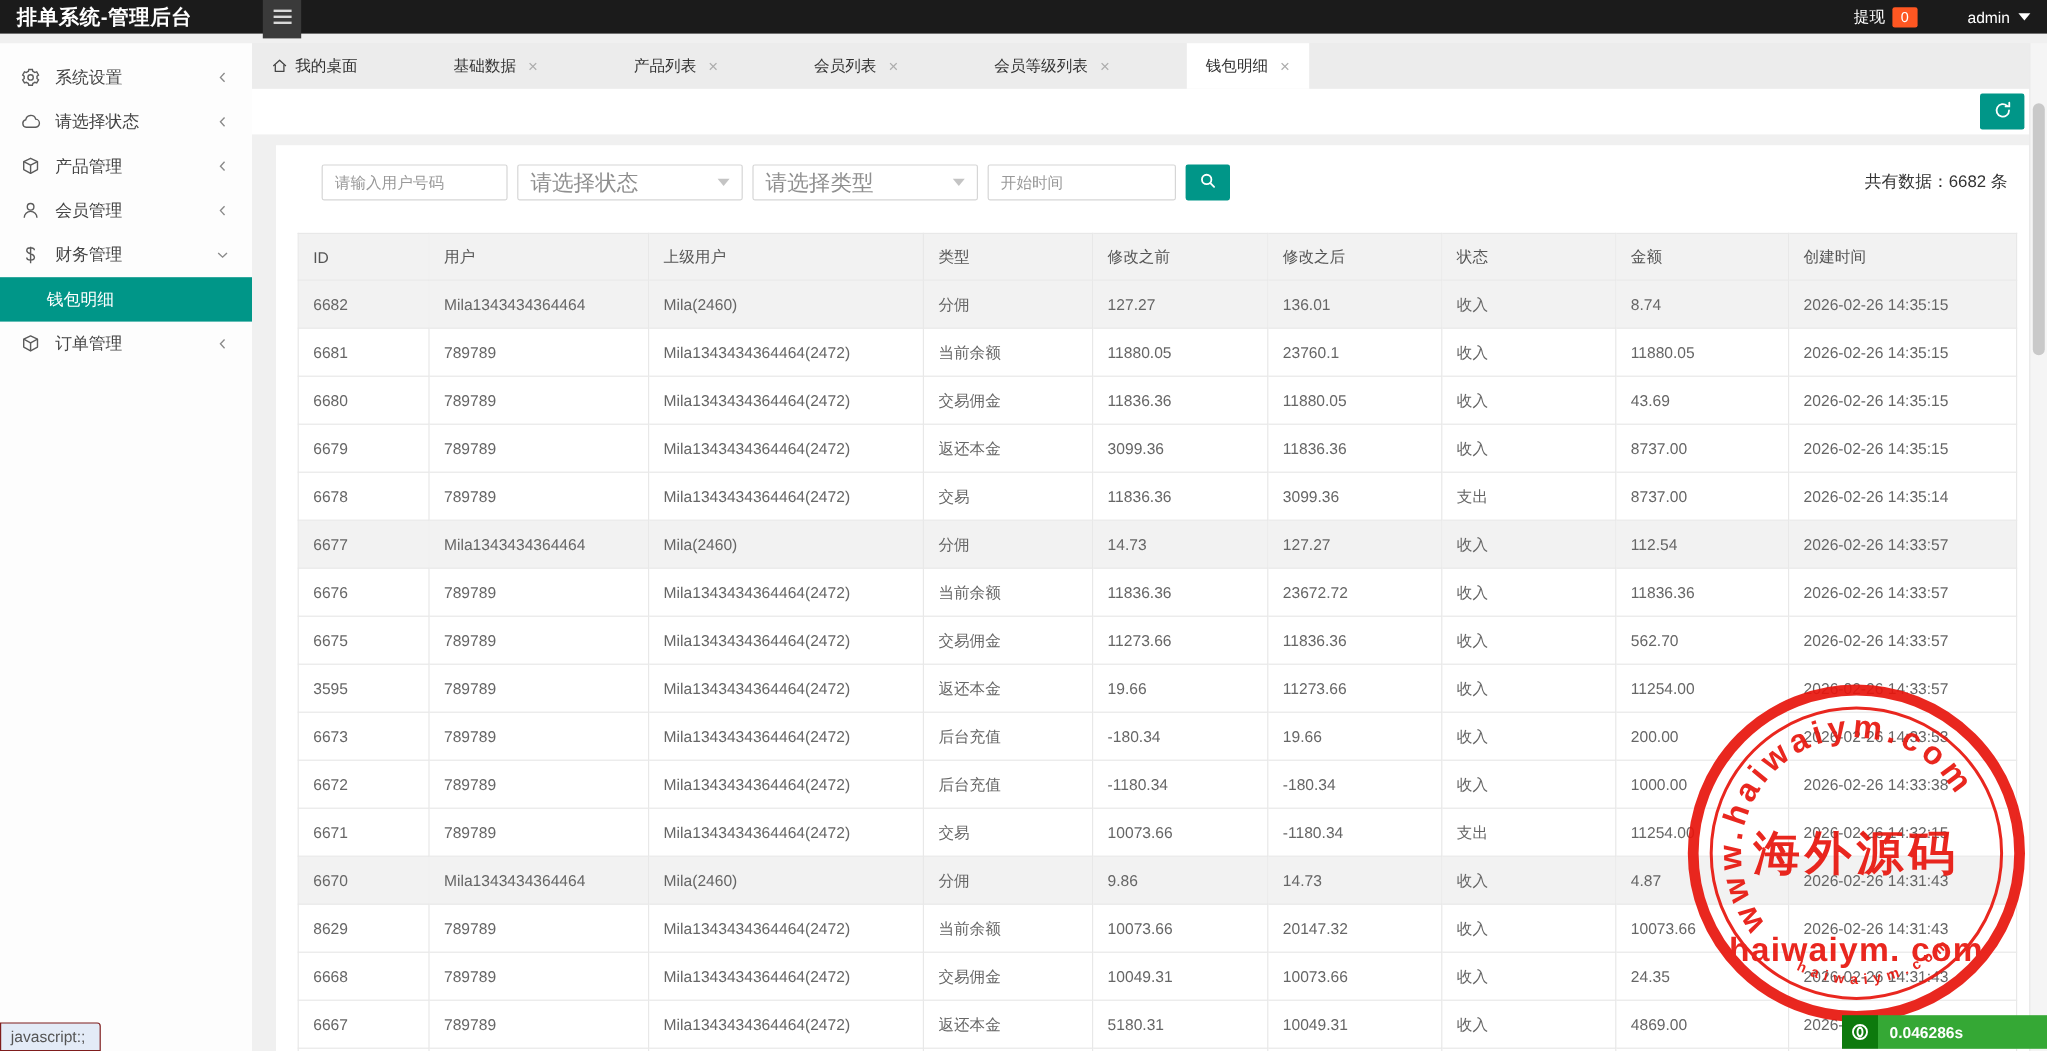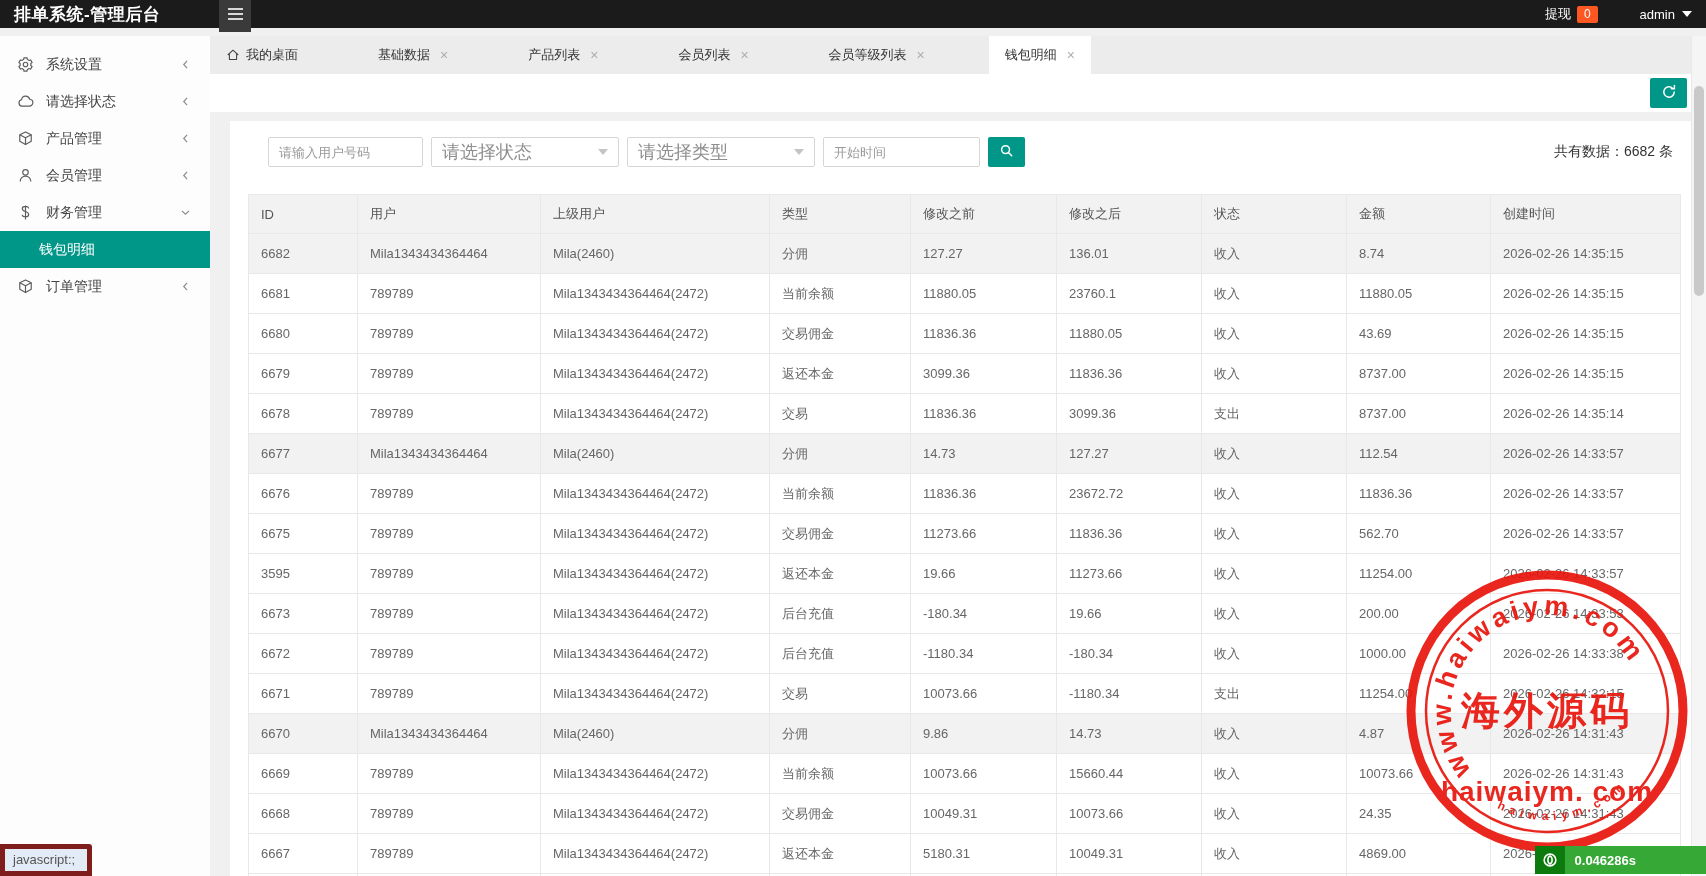--- a/index.html
+++ b/index.html
@@ -66,21 +66,21 @@
   .grid td{color:#666;height:39px;background:#fff;}
   .grid tr.hl td{background:#f2f2f2;}
   
   .scrollbar{position:absolute;right:0;top:36px;bottom:0;width:14px;background:#f5f5f5;
              border-left:1px solid #e9e9e9;z-index:40;}
   .scroll-thumb{position:absolute;left:2px;right:2px;top:50px;height:210px;background:#c9c9c9;border-radius:6px;}
   
   .stamp{position:absolute;left:1400px;top:564px;width:294px;height:294px;z-index:50;
          pointer-events:none;opacity:.92;}
   
-  .link-hint{position:absolute;left:0;bottom:0;background:#e3ebf7;border:5px solid #7f1d1d;
+  .link-hint{position:absolute;left:0;bottom:0;background:#e3ebf7;border:1px solid #7f1d1d;
              color:#555;font-size:13px;padding:3px 12px 4px 8px;border-top-right-radius:3px;z-index:60;}
   .timerbar{position:absolute;right:0;bottom:2px;height:28px;display:flex;align-items:stretch;z-index:60;cursor:pointer;}
   .timer-ico{width:30px;background:#0d7a0d;display:flex;align-items:center;justify-content:center;}
   .timer-val{background:#35a835;color:#fff;font-size:13px;font-weight:bold;display:flex;
              align-items:center;padding:0 70px 0 10px;}
 </style>
 </head>
 <body>
 
 <div class="topbar">
@@ -418,26 +418,26 @@
             <td>Mila1343434364464</td>
             <td>Mila(2460)</td>
             <td>分佣</td>
             <td>9.86</td>
             <td>14.73</td>
             <td>收入</td>
             <td>4.87</td>
             <td>2026-02-26 14:31:43</td>
           </tr>
           <tr>
-            <td>6669</td>
+            <td>8629</td>
             <td>789789</td>
             <td>Mila1343434364464(2472)</td>
             <td>当前余额</td>
             <td>10073.66</td>
-            <td>15660.44</td>
+            <td>20147.32</td>
             <td>收入</td>
             <td>10073.66</td>
             <td>2026-02-26 14:31:43</td>
           </tr>
           <tr>
             <td>6668</td>
             <td>789789</td>
             <td>Mila1343434364464(2472)</td>
             <td>交易佣金</td>
             <td>10049.31</td>

